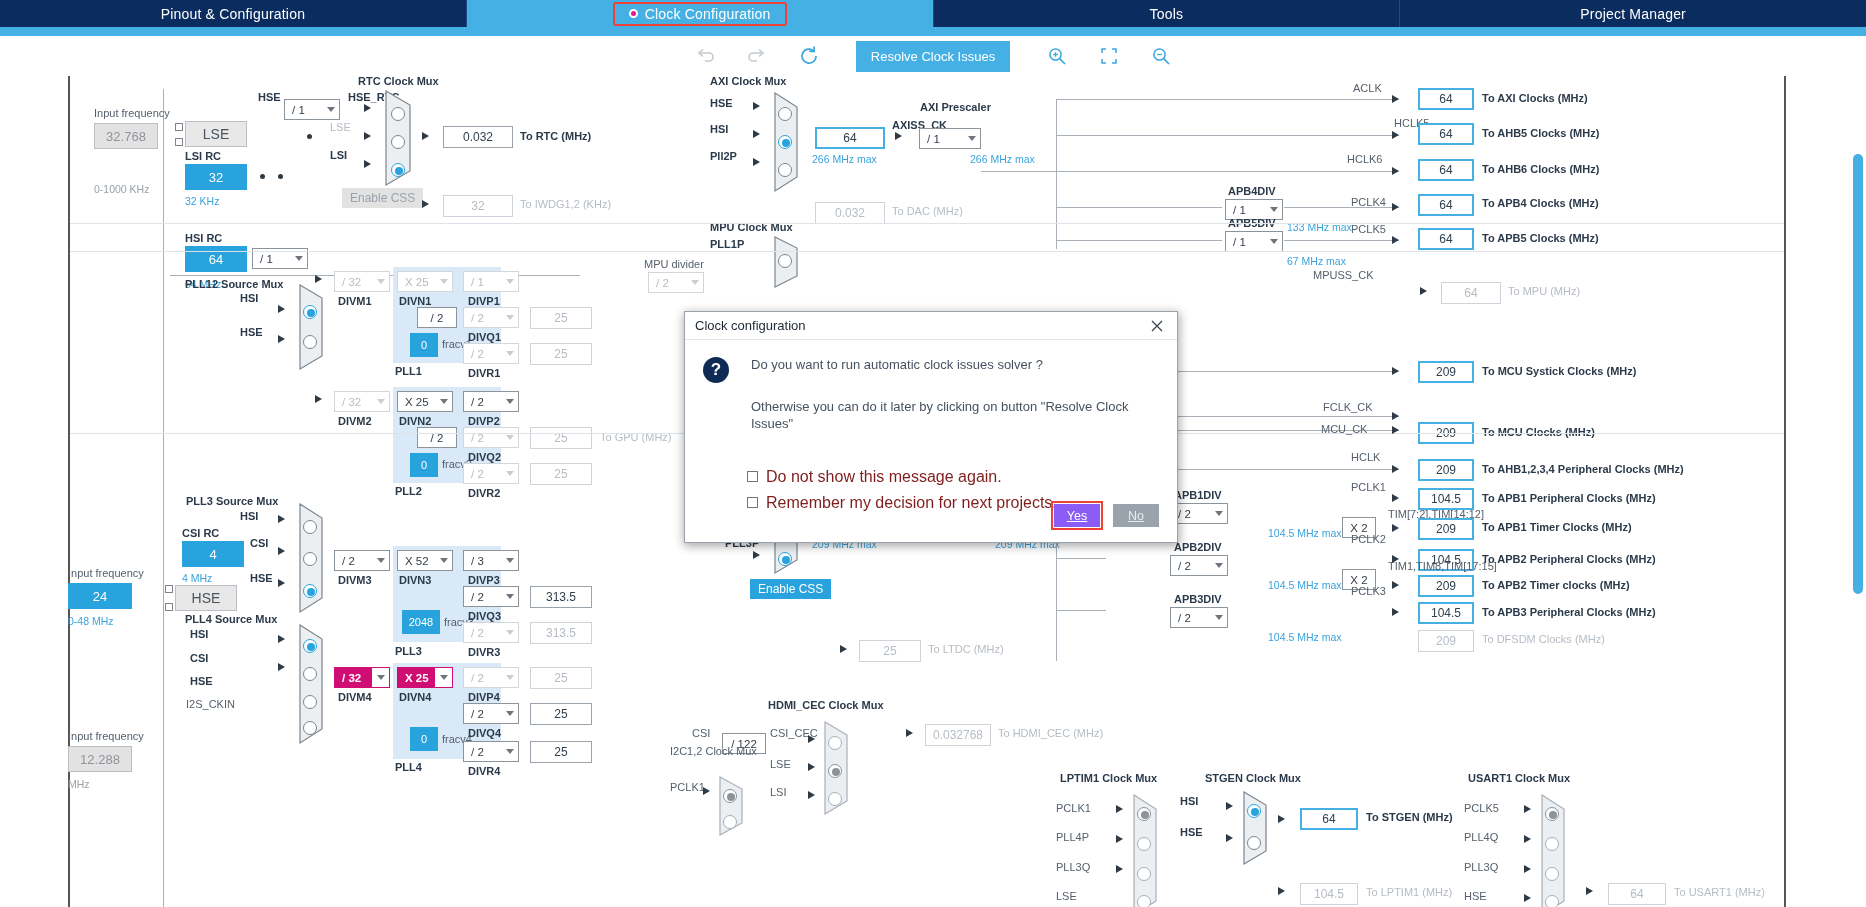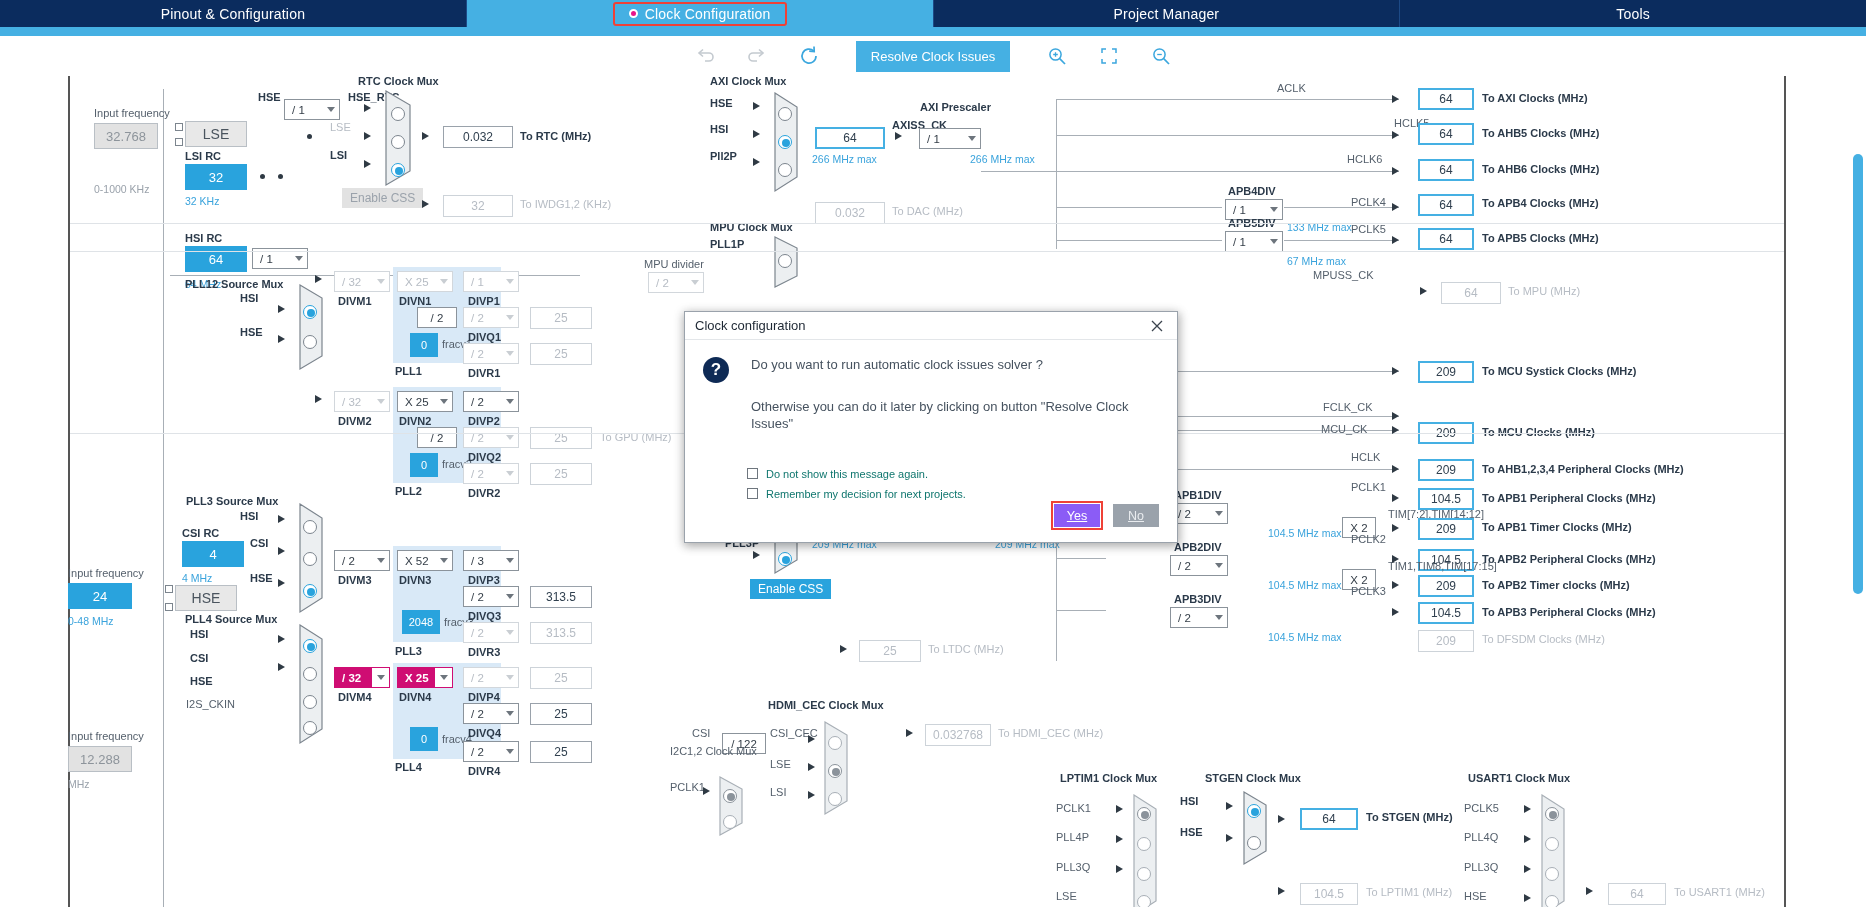--- a/index.html
+++ b/index.html
@@ -156,21 +156,21 @@
   }
   .modal-msgs { margin-left:22px; }
   .modal-msgs p { margin:3px 0 0 0; font-size:13px; color:#46525f; line-height:1.3; }
   .modal-msgs p.second { margin-top:25px; }
   .modal-checks { margin:35px 0 0 62px; }
   .chkrow { display:flex; align-items:center; margin-bottom:8px; cursor:pointer; }
   .chkbox {
     width:11px; height:11px; border:1px solid #6e767e; background:#fff;
     margin-right:8px; flex:0 0 11px;
   }
-  .chkrow span { font-size:11px; color:#0f766e; }
+  .chkrow span { font-size:16px; color:#7f1d1d; }
   .modal-buttons {
     position:absolute; right:18px; bottom:12px; display:flex; gap:10px; align-items:center;
   }
   .btn-yes-wrap { border:2px solid #ef4136; padding:1px; }
   .btn {
     min-width:46px; height:23px; display:flex; align-items:center; justify-content:center;
     font-size:12.5px; cursor:pointer; border:none; padding:0 12px;
     font-family:"Liberation Sans", sans-serif;
   }
   .btn-yes { background:#8b5cf6; color:#ffffff; }
@@ -199,26 +199,26 @@
       </div>
   </div>
   <div class="tab active">
     <div class="tab-inner">
       <span class="dot-icon"></span>
       <span>Clock Configuration</span>
     </div>
   </div>
   <div class="tab">
     <div class="tab-inner">
-        <span>Project Manager</span>
+        <span>Tools</span>
       </div>
   </div>
   <div class="tab">
     <div class="tab-inner">
-        <span>Tools</span>
+        <span>Project Manager</span>
       </div>
   </div>
 </div>
 <div class="tabstrip-under"></div>
 
 <div class="toolbar">
   <div class="tb-icon">
     <svg width="20" height="20" viewBox="0 0 20 20">
         <path d="M5 7 h9 a4 4 0 0 1 0 8 h-4" fill="none" stroke="#c4cad0" stroke-width="1.6"></path>
         <path d="M8 3.5 L4 7 L8 10.5" fill="none" stroke="#c4cad0" stroke-width="1.6"></path>
@@ -586,21 +586,21 @@
   <div class="wire v lt" style="left:986px; top:24px; height:150px;"></div>
   <div class="wire h lt" style="left:986px; top:24px; width:343px;"></div>
   <div class="wire h lt" style="left:986px; top:60px; width:343px;"></div>
   <div class="wire h lt" style="left:986px; top:96px; width:343px;"></div>
   <div class="wire h lt" style="left:986px; top:132px; width:166px;"></div>
   <div class="wire h lt" style="left:986px; top:165px; width:166px;"></div>
   <div class="wire h lt" style="left:1214px; top:132px; width:115px;"></div>
   <div class="wire h lt" style="left:1214px; top:165px; width:115px;"></div>
   <div class="wire h lt" style="left:911px; top:96px; width:76px;"></div>
 
-  <div class="lbl thin" style="left:1207px; top:7px;">ACLK</div>
+  <div class="lbl thin" style="left:1283px; top:7px;">ACLK</div>
   <div class="val-box" style="left:1348px; top:13px; width:56px;">64</div>
   <div class="lbl" style="left:1412px; top:17px;">To AXI Clocks (MHz)</div>
 
   <div class="lbl thin" style="left:1324px; top:42px;">HCLK5</div>
   <div class="val-box" style="left:1348px; top:48px; width:56px;">64</div>
   <div class="lbl" style="left:1412px; top:52px;">To AHB5 Clocks (MHz)</div>
 
   <div class="lbl thin" style="left:1277px; top:78px;">HCLK6</div>
   <div class="val-box" style="left:1348px; top:84px; width:56px;">64</div>
   <div class="lbl" style="left:1412px; top:88px;">To AHB6 Clocks (MHz)</div>

